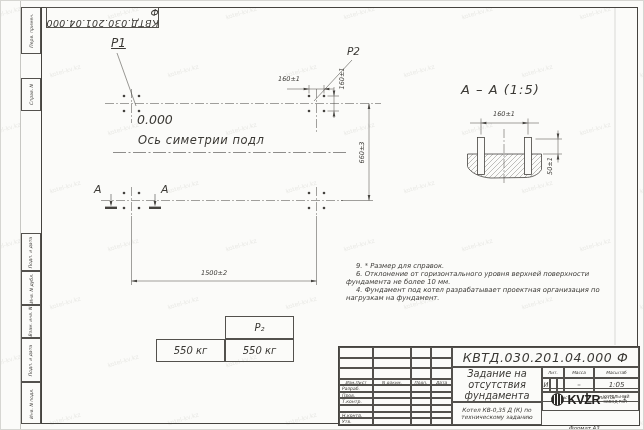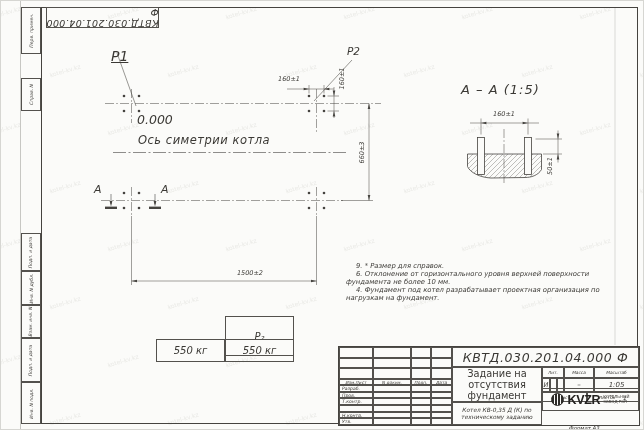--- a/index.html
+++ b/index.html
@@ -22,21 +22,21 @@
         font-style:italic;font-size:10px;}
   .notes{position:absolute;left:345px;top:262px;width:288px;z-index:3;font-size:6.8px;font-style:italic;line-height:1.1;color:#3b3935;}
   .notes p{margin:0 0 1px 0;text-indent:10px;}
   .tb{position:absolute;left:337px;top:345px;width:300px;height:78px;z-index:4;background:#fbfbf9;
       border:1.4px solid #45433f;box-sizing:content-box;}
   .tb .c{position:absolute;border:0.8px solid #53514d;box-sizing:border-box;display:flex;align-items:center;justify-content:center;
       overflow:hidden;}
   .tb .hdr{font-size:4.3px;font-style:italic;}
   .tb .role{font-size:4.6px;font-style:italic;justify-content:flex-start;padding-left:2px;}
   .docnum{font-size:12.5px;font-style:italic;letter-spacing:0.6px;}
-  .ttl{flex-direction:column;font-size:9.8px;line-height:11px;}
+  .ttl{flex-direction:column;font-size:9.8px;font-style:italic;line-height:11px;}
   .sub{flex-direction:column;font-size:5.8px;font-style:italic;line-height:6.6px;}
   .val{font-style:italic;}
   .logo-cell{gap:3px;}
   .logo-mark{width:13px;height:13px;border-radius:50%;border:1px solid #2c2a27;box-sizing:border-box;
      background:repeating-linear-gradient(90deg,#2c2a27 0 1.6px,#fbfbf9 1.6px 3.1px);}
   .logo-word{font-family:"Liberation Sans",sans-serif;font-weight:bold;font-size:12.5px;color:#242220;letter-spacing:-0.3px;}
   .logo-cap{display:flex;flex-direction:column;font-size:4px;line-height:4.6px;color:#45433f;}
   .fmt{position:absolute;left:568px;top:424px;font-size:5.4px;font-style:italic;z-index:3;}
 </style>
 </head>
@@ -222,37 +222,37 @@
           <line x1="542" y1="153" x2="561" y2="153"></line>
         <line x1="557" y1="129.5" x2="557" y2="161.5"></line>
         <polygon points="557,138 555.7,132.6 558.3,132.6" fill="#45433f" stroke="none"></polygon>
         <polygon points="557,153 555.7,158.4 558.3,158.4" fill="#45433f" stroke="none"></polygon>
       </g>
     </g>
 
     <line x1="614" y1="7" x2="614" y2="344" stroke="#cbcbc7" stroke-width="0.7"></line>
   </svg>
 
-  <div class="lbl" style="left:110px;top:48px;font-size:14px;text-decoration:underline;">P1</div>
+  <div class="lbl" style="left:110px;top:36px;font-size:12px;text-decoration:underline;">P1</div>
   <div class="lbl" style="left:346px;top:45px;font-size:10.5px;">P2</div>
   <div class="lbl" style="left:136px;top:113px;font-size:12.5px;">0.000</div>
-  <div class="lbl" style="left:137px;top:134px;font-size:11.5px;letter-spacing:0.5px;">Ось симетрии котла</div>
+  <div class="lbl" style="left:137px;top:134px;font-size:11.5px;letter-spacing:0.5px;">Ось симетрии подл</div>
   <div class="lbl" style="left:93px;top:183px;font-size:11px;">А</div>
   <div class="lbl" style="left:160px;top:183px;font-size:11px;">А</div>
   <div class="lbl" style="left:277px;top:75px;font-size:6.5px;">160±1</div>
   <div class="lbl rot" style="left:326px;top:72.5px;width:30px;height:9px;font-size:6.5px;">160±1</div>
   <div class="lbl rot" style="left:344px;top:146.5px;width:34px;height:9px;font-size:6.5px;">660±3</div>
-  <div class="lbl" style="left:212px;top:269px;width:50px;text-align:right;font-size:6.5px;">1500±2</div>
+  <div class="lbl" style="left:200px;top:269px;width:50px;text-align:left;font-size:6.5px;">1500±2</div>
 
   <div class="lbl" style="left:460px;top:82px;font-size:13px;letter-spacing:1px;">А – А (1:5)</div>
   <div class="lbl" style="left:487px;top:110px;width:32px;text-align:center;font-size:6.5px;">160±1</div>
   <div class="lbl rot" style="left:536px;top:161px;width:26px;height:8px;font-size:6.5px;">50±1</div>
 
   <div class="ltable">
-    <div class="cell" style="left:69px;top:0;width:69px;height:40px;">P₂</div>
+    <div class="cell" style="left:69px;top:0;width:69px;height:23px;">P₂</div>
     <div class="cell" style="left:0;top:23px;width:69px;height:23px;">550 кг</div>
     <div class="cell" style="left:69px;top:23px;width:69px;height:23px;">550 кг</div>
   </div>
 
   <div class="notes">
     <p>9. * Размер для справок.</p>
     <p>6. Отклонение от горизонтального уровня верхней поверхности фундамента не более 10 мм.</p>
     <p>4. Фундамент под котел разрабатывает проектная организация по нагрузкам на фундамент.</p>
   </div>
 
@@ -299,21 +299,21 @@
     <div class="c role" style="left:0;top:71px;width:34px;height:7px;">Утв.</div>
     <div class="c" style="left:34px;top:71px;width:38px;height:7px;"></div>
     <div class="c" style="left:72px;top:71px;width:20px;height:7px;"></div>
     <div class="c" style="left:92px;top:71px;width:21px;height:7px;"></div>
 
     <div class="c docnum" style="left:113px;top:0;width:187px;height:20px;">КВТД.030.201.04.000 Ф</div>
 
     <div class="c ttl" style="left:113px;top:20px;width:90px;height:35px;">
       <span>Задание на</span>
       <span>отсутствия</span>
-      <span>фундамент</span>
+      <span>фундамента</span>
     </div>
 
     <div class="c sub" style="left:113px;top:55px;width:90px;height:23px;">
       <span>Котел КВ-0,35 Д (К) по</span>
       <span>техническому заданию</span>
     </div>
 
     <div class="c hdr" style="left:203px;top:20px;width:22px;height:11px;">Лит.</div>
     <div class="c hdr" style="left:225px;top:20px;width:30px;height:11px;">Масса</div>
     <div class="c hdr" style="left:255px;top:20px;width:45px;height:11px;">Масштаб</div>

